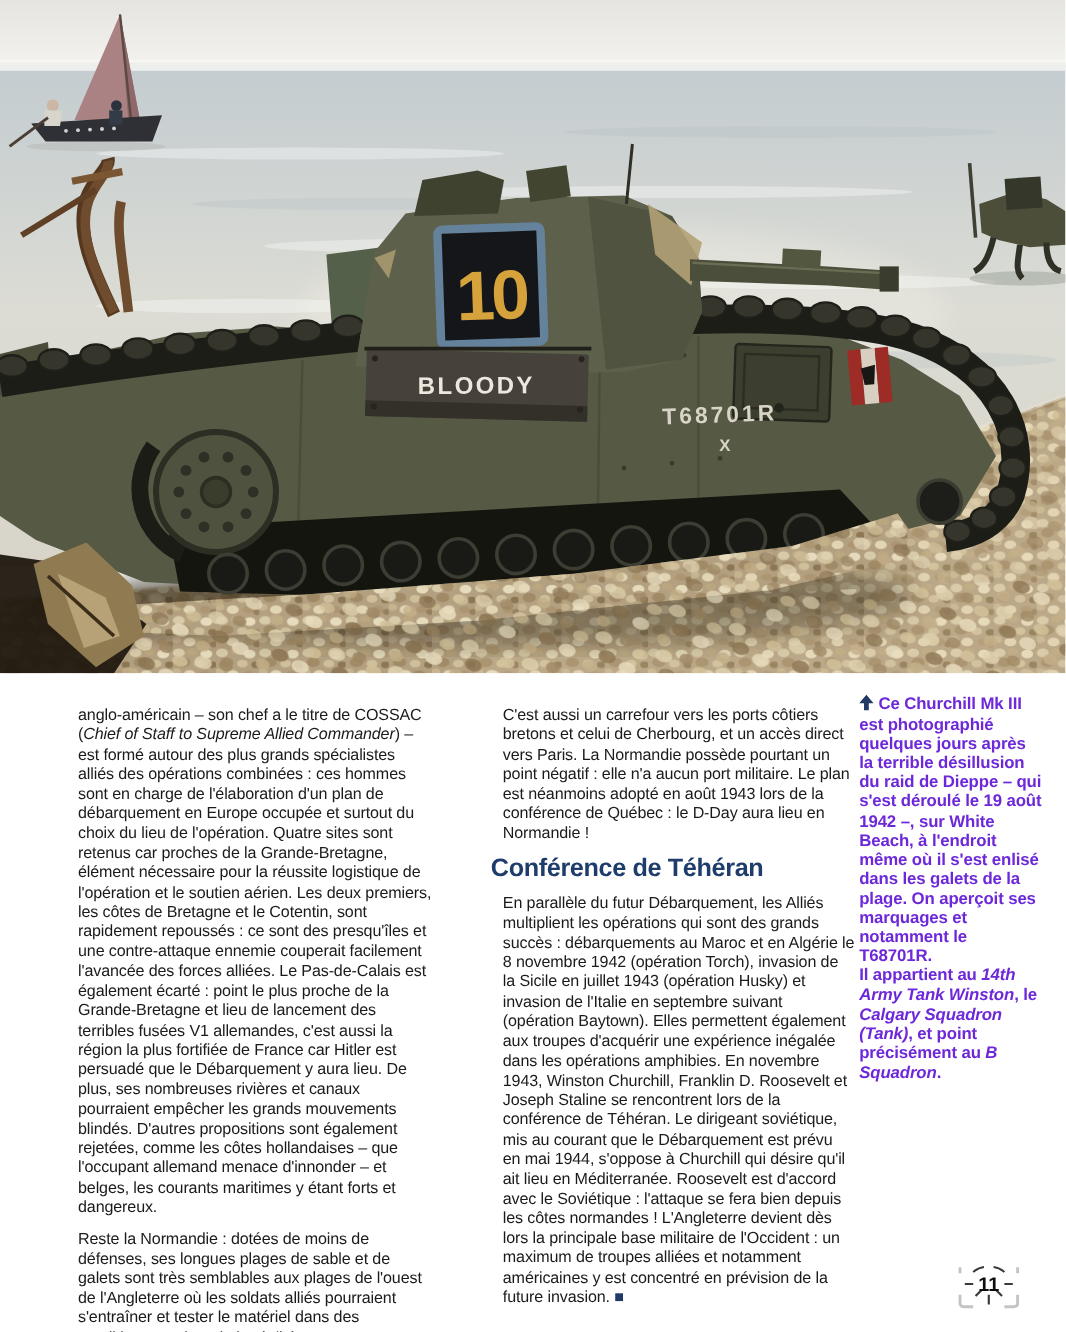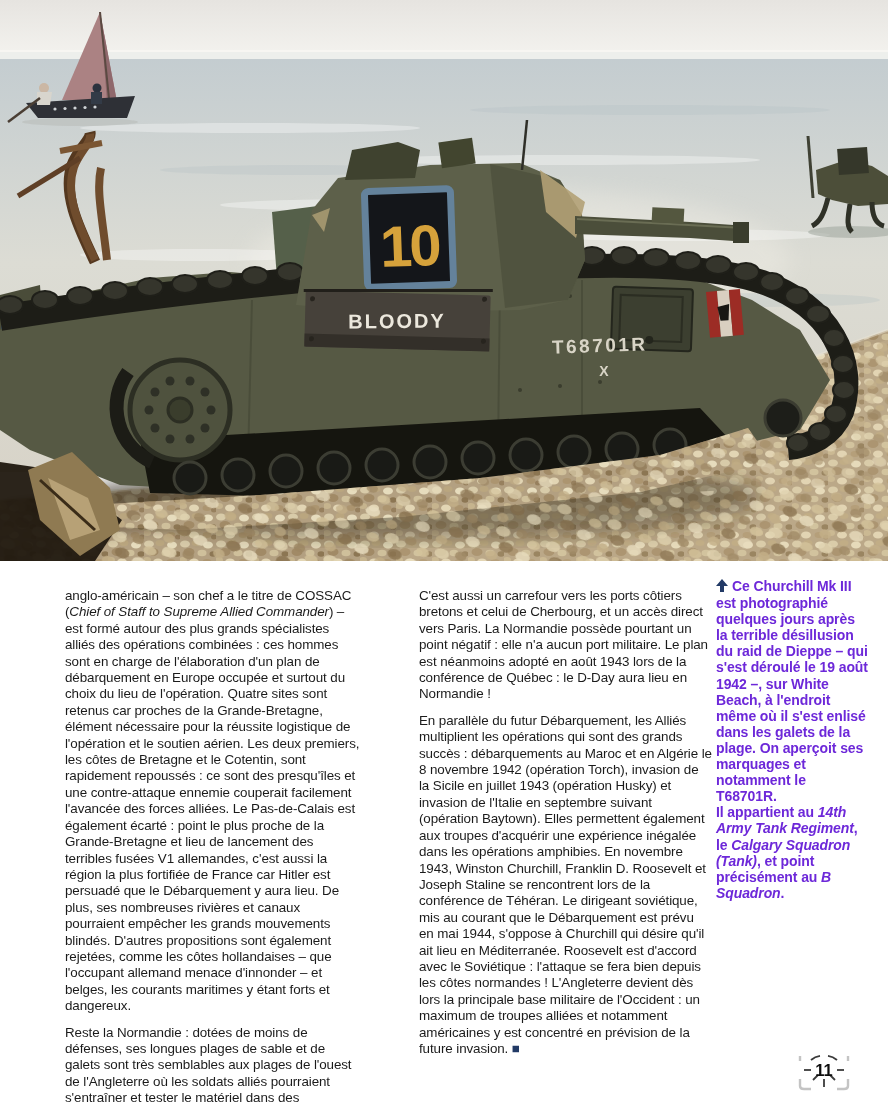--- a/index.html
+++ b/index.html
@@ -303,28 +303,29 @@
 
   <div class="cols">
 
     <div class="col" id="col1">
       <p><span>anglo-américain – son chef a le titre de COSSAC (</span><span class="it">Chief of Staff to Supreme Allied Commander</span><span>) – est formé autour des plus grands spécialistes alliés des opérations combinées : ces hommes sont en charge de l'élaboration d'un plan de débarquement en Europe occupée et surtout du choix du lieu de l'opération. Quatre sites sont retenus car proches de la Grande-Bretagne, élément nécessaire pour la réussite logistique de l'opération et le soutien aérien. Les deux premiers, les côtes de Bretagne et le Cotentin, sont rapidement repoussés : ce sont des presqu'îles et une contre-attaque ennemie couperait facilement l'avancée des forces alliées. Le Pas-de-Calais est également écarté : point le plus proche de la Grande-Bretagne et lieu de lancement des terribles fusées V1 allemandes, c'est aussi la région la plus fortifiée de France car Hitler est persuadé que le Débarquement y aura lieu. De plus, ses nombreuses rivières et canaux pourraient empêcher les grands mouvements blindés. D'autres propositions sont également rejetées, comme les côtes hollandaises – que l'occupant allemand menace d'innonder – et belges, les courants maritimes y étant forts et dangereux.</span></p>
       <p><span>Reste la Normandie : dotées de moins de défenses, ses longues plages de sable et de galets sont très semblables aux plages de l'ouest de l'Angleterre où les soldats alliés pourraient s'entraîner et tester le matériel dans des conditions proches de la réalité.</span></p>
     </div>
 
     <div class="col" id="col2">
       <p><span>C'est aussi un carrefour vers les ports côtiers bretons et celui de Cherbourg, et un accès direct vers Paris. La Normandie possède pourtant un point négatif : elle n'a aucun port militaire. Le plan est néanmoins adopté en août 1943 lors de la conférence de Québec : le D-Day aura lieu en Normandie !</span></p>
+      <h2>Conférence de Téhéran</h2>
       <p><span>En parallèle du futur Débarquement, les Alliés multiplient les opérations qui sont des grands succès : débarquements au Maroc et en Algérie le 8 novembre 1942 (opération Torch), invasion de la Sicile en juillet 1943 (opération Husky) et invasion de l'Italie en septembre suivant (opération Baytown). Elles permettent également aux troupes d'acquérir une expérience inégalée dans les opérations amphibies. En novembre 1943, Winston Churchill, Franklin D. Roosevelt et Joseph Staline se rencontrent lors de la conférence de Téhéran. Le dirigeant soviétique, mis au courant que le Débarquement est prévu en mai 1944, s'oppose à Churchill qui désire qu'il ait lieu en Méditerranée. Roosevelt est d'accord avec le Soviétique : l'attaque se fera bien depuis les côtes normandes ! L'Angleterre devient dès lors la principale base militaire de l'Occident : un maximum de troupes alliées et notamment américaines y est concentré en prévision de la future invasion. </span><span class="accent">■</span></p>
     </div>
 
     <div class="col" id="col3">
       <span class="cap-arrow"><svg width="12" height="13" viewBox="0 0 12 13">
             <path d="M6 0 L12 7 L8 7 L8 13 L4 13 L4 7 L0 7 Z" fill="#223a66"></path>
           </svg></span><span class="cap-runs"><span>Ce Churchill Mk III est photographié quelques jours après la terrible désillusion du raid de Dieppe – qui s'est déroulé le 19 août 1942 –, sur White Beach, à l'endroit même où il s'est enlisé dans les galets de la plage. On aperçoit ses marquages et notamment le T68701R.
-Il appartient au </span><span class="it">14th Army Tank Regiment</span><span>, le </span><span class="it">Calgary Squadron (Tank)</span><span>, et point précisément au </span><span class="it">B Squadron</span><span>.</span></span>
+Il appartient au </span><span class="it">14th Army Tank Winston</span><span>, le </span><span class="it">Calgary Squadron (Tank)</span><span>, et point précisément au </span><span class="it">B Squadron</span><span>.</span></span>
     </div>
   </div>
 
   <div class="pagenum-wrap">
     <svg width="64" height="46" viewBox="0 0 64 46">
       <g stroke="#c4c4c4" stroke-width="2.4" fill="none">
         <path d="M8,31 L8,38 Q8,41 12,41 L19,41"></path>
         <path d="M56,31 L56,38 Q56,41 52,41 L45,41"></path>
         <path d="M8,13 L8,8"></path>
         <path d="M56,13 L56,8"></path>

